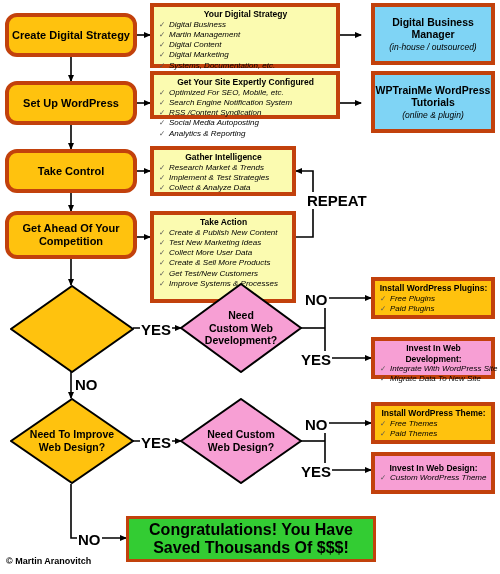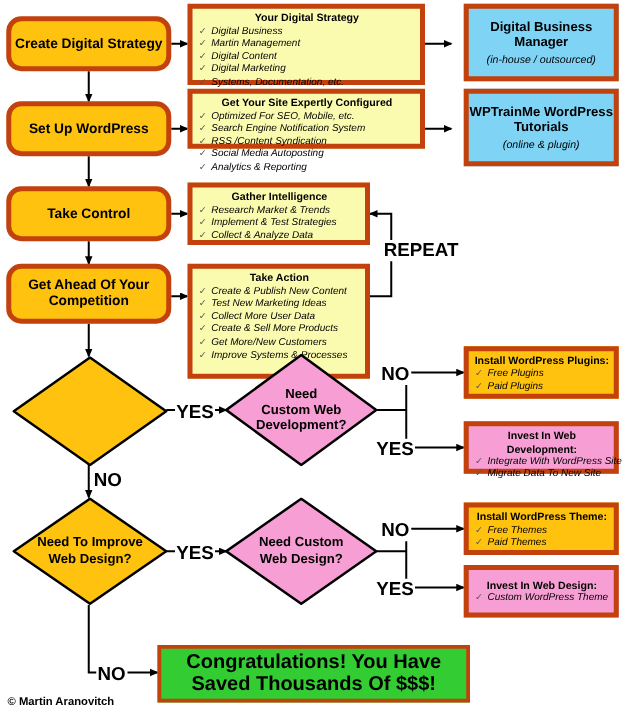--- a/index.html
+++ b/index.html
@@ -255,21 +255,21 @@
   </ul>
 </div>
 
 <div class="node list" style="left:150px; top:200px; width:146px; height:92px;margin-top:11px;">
   <div class="list-title">Take Action</div>
   <ul>
     <li>Create &amp; Publish New Content</li>
     <li>Test New Marketing Ideas</li>
     <li>Collect More User Data</li>
     <li>Create &amp; Sell More Products</li>
-    <li>Get More/New Customers</li>
+    <li>Get Test/New Customers</li>
     <li>Improve Systems &amp; Processes</li>
   </ul>
 </div>
 
 <div class="node blue" style="left:371px; top:3px; width:124px; height:62px;">
   <div class="b-title">Digital Business</div>
   <div class="b-title">Manager</div>
   <div class="b-sub">(in-house / outsourced)</div>
 </div>
 

